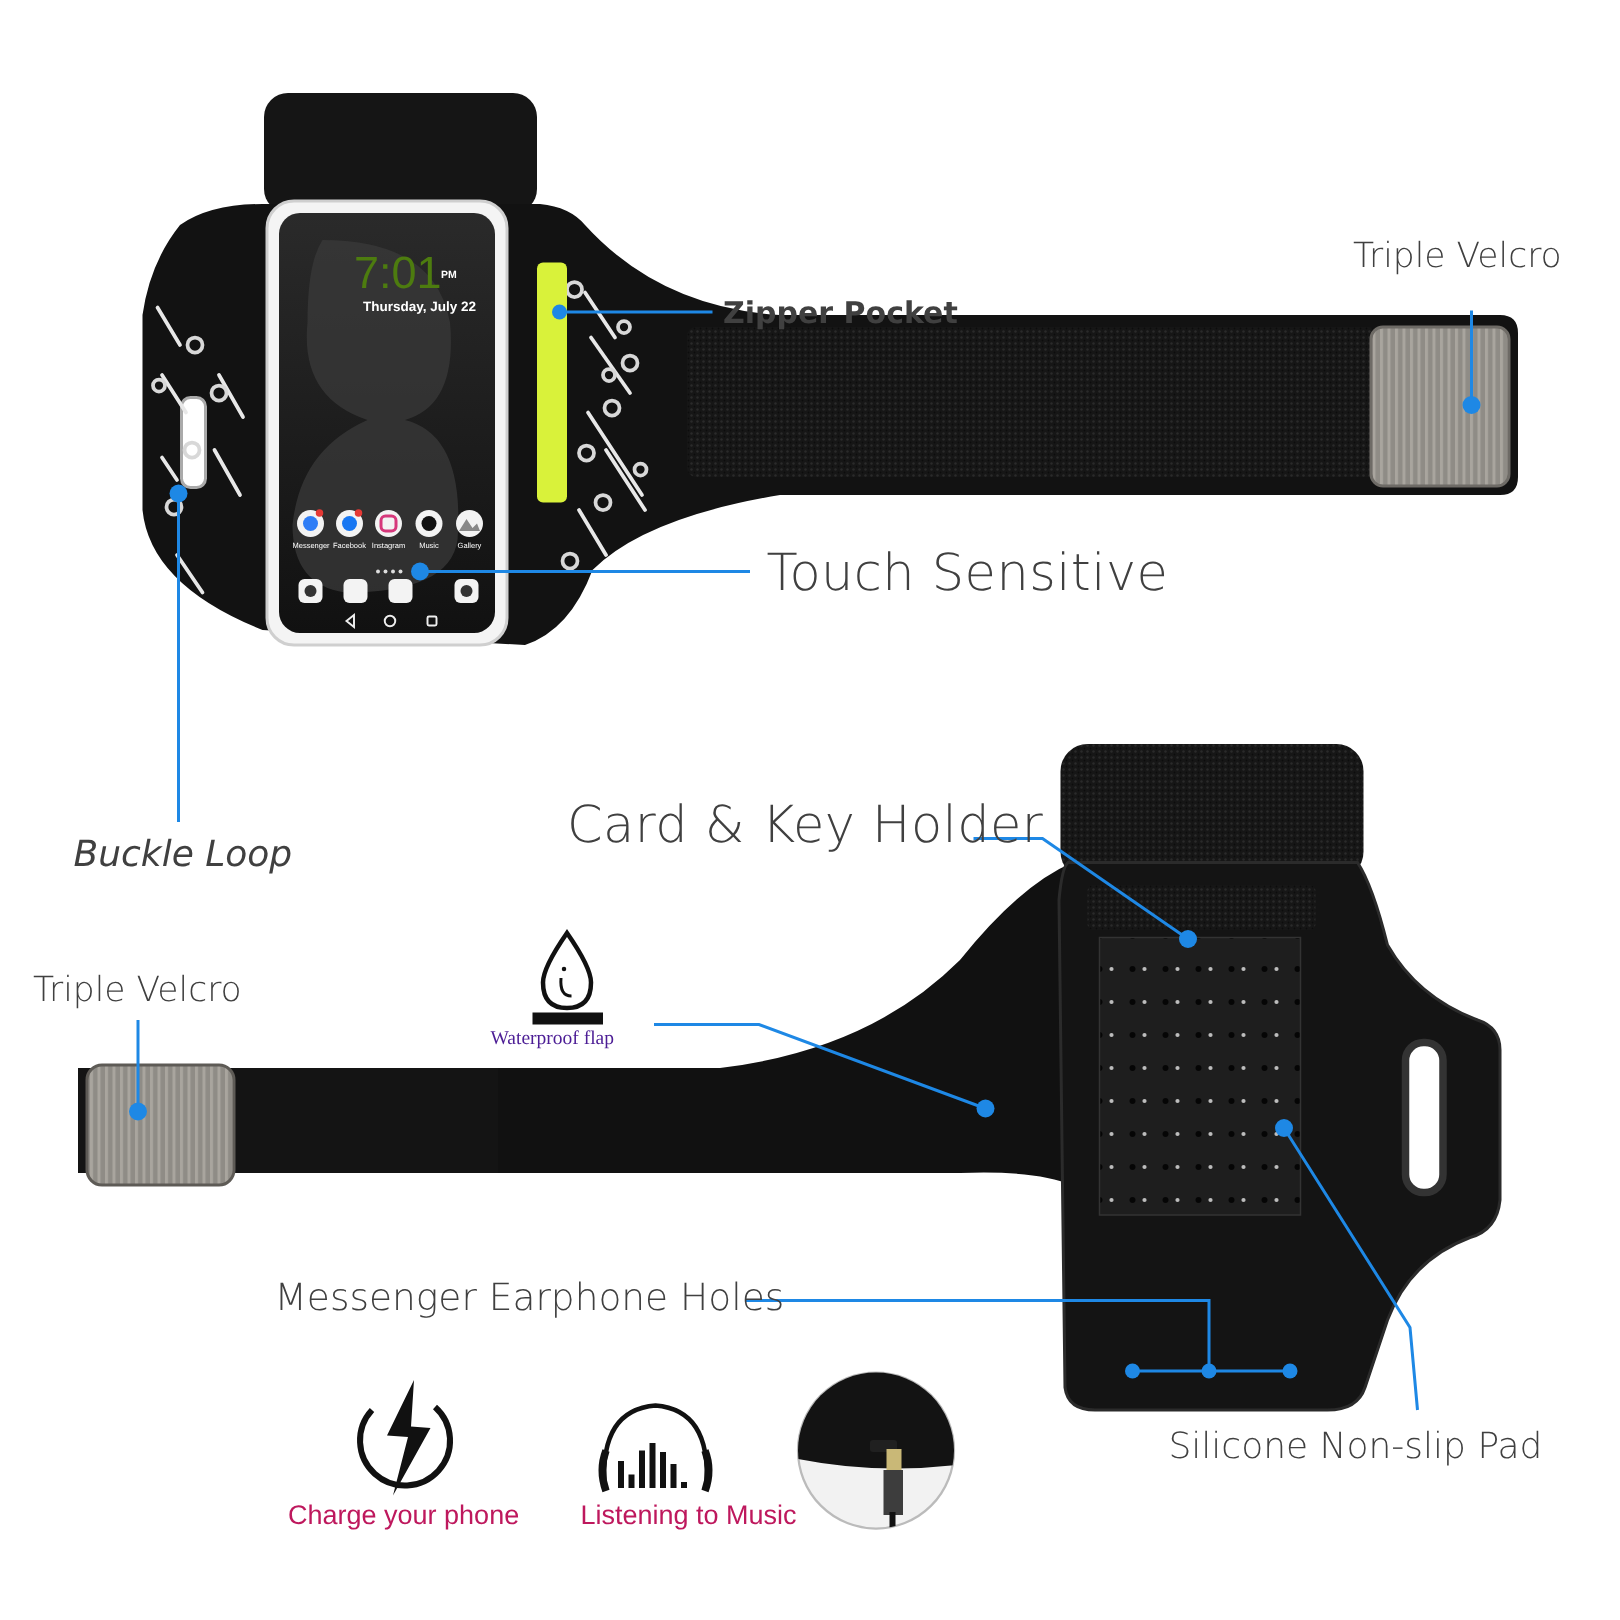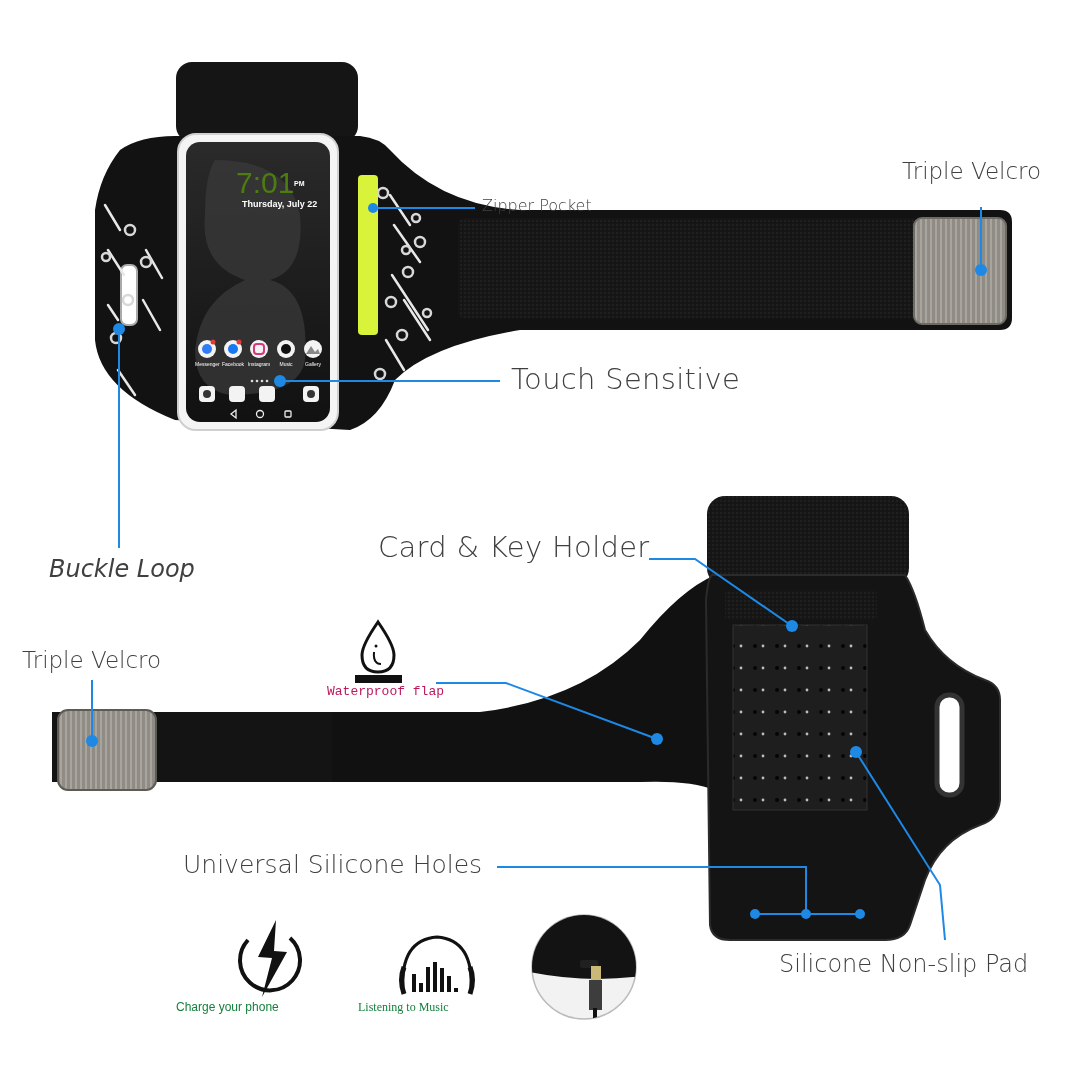--- a/index.html
+++ b/index.html
@@ -1,23 +1,23 @@
 <!DOCTYPE html>
 <html><head>
 <meta charset="utf-8">
 <style>
   html, body { margin:0; padding:0; background:#ffffff; }
   body { width:1080px; height:1080px; position:relative; overflow:hidden; font-family:"DejaVu Sans", sans-serif; }
   svg.scene { position:absolute; left:0; top:0; }
   .label { position:absolute; color:#404040; white-space:nowrap; font-family:"DejaVu Sans", sans-serif; font-weight:300; }
-  .lg { font-size:29px; letter-spacing:0.3px;text-align:right; }
+  .lg { font-size:34px; letter-spacing:0.3px;text-align:right; }
   .md { font-size:25px; }
-  .sm { font-size:16px; }
-  .cap { font-family:"Liberation Sans", sans-serif; font-size:12px; color:#15803d; }
-  .tiny { font-family:Liberation Mono, monospace; font-size:13px; color:#be185d; }
+  .sm { font-size:20px;font-weight:bold; }
+  .cap { font-family:"Liberation Sans", sans-serif; font-size:18px; color:#be185d;margin-left:16px; }
+  .tiny { font-family:Liberation Serif, serif; font-size:13px; color:#4c1d95; }
   .phone-time { font-family:"Liberation Sans", sans-serif; color:#4d7c0f; font-size:30px; position:absolute; }
   .phone-date { font-family:"Liberation Sans", sans-serif; color:#fff; font-size:9px; font-weight:bold; position:absolute; }
   .app-lbl { font-family:"Liberation Sans", sans-serif; color:#fff; font-size:5px; position:absolute; text-align:center; width:24px; }
 </style>
 </head>
 <body>
 
 <svg class="scene" width="1080" height="1080" viewBox="0 0 1080 1080">
   <defs>
     <pattern id="velcro" width="4" height="4" patternUnits="userSpaceOnUse">
@@ -233,17 +233,17 @@
 <div class="app-lbl" style="left:274px;top:361px;">Music</div>
 <div class="app-lbl" style="left:301px;top:361px;">Gallery</div>
 
 <div class="label sm" style="left:482px;top:196px;">Zipper Pocket</div>
 <div class="label lg" style="left:511px;top:362px;">Touch Sensitive</div>
 <div class="label md" style="left:902px;top:158px;font-size:23px;">Triple Velcro</div>
 <div class="label md" style="left:49px;top:555px;font-size:24px;font-style:italic;">Buckle Loop</div>
 <div class="label lg" style="left:378px;top:530px;">Card &amp; Key Holder</div>
 <div class="label md" style="left:22px;top:647px;font-size:23px;">Triple Velcro</div>
 <div class="label tiny" style="left:327px;top:684px;">Waterproof flap</div>
-<div class="label md" style="left:183px;top:850px;">Universal Silicone Holes</div>
+<div class="label md" style="left:183px;top:850px;">Messenger Earphone Holes</div>
 <div class="label md" style="left:779px;top:950px;font-size:24px;">Silicone Non-slip Pad</div>
 
 <div class="label cap" style="left:176px;top:1000px;">Charge your phone</div>
-<div class="label cap" style="left:358px;top:1000px;font-family:Liberation Serif, serif;">Listening to Music</div>
+<div class="label cap" style="left:371px;top:1000px;">Listening to Music</div>
 
 </body></html>

